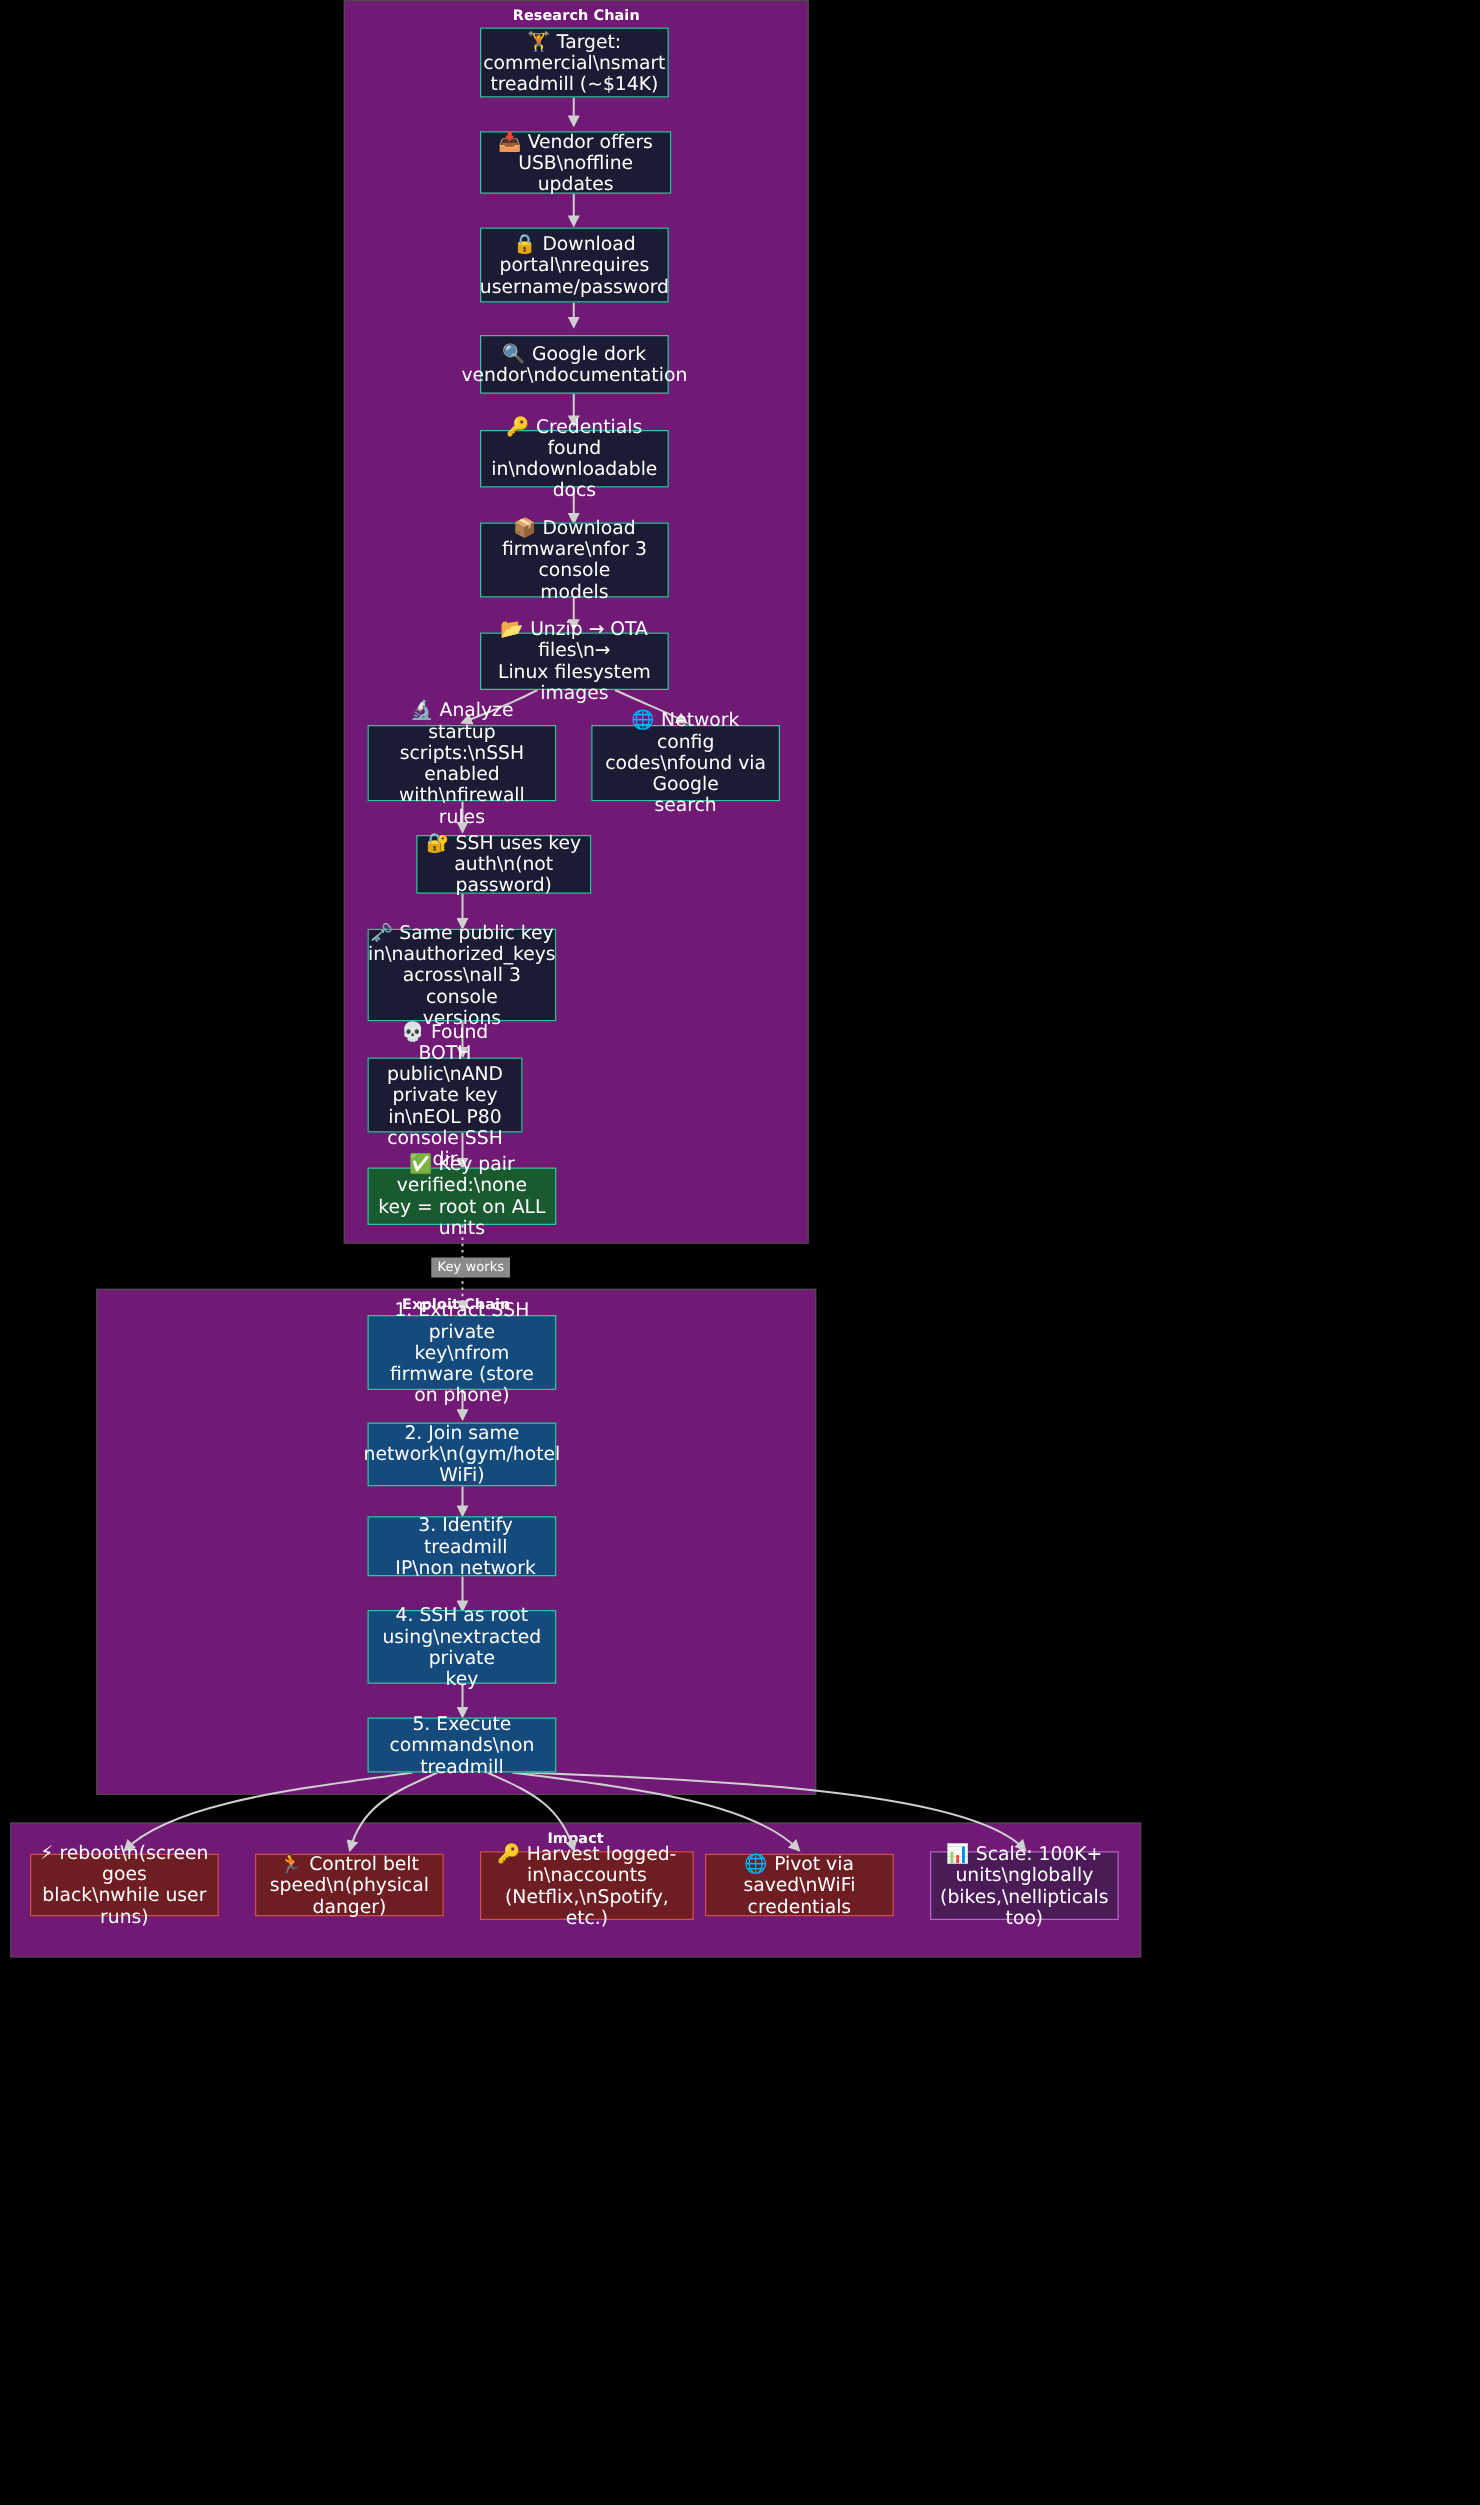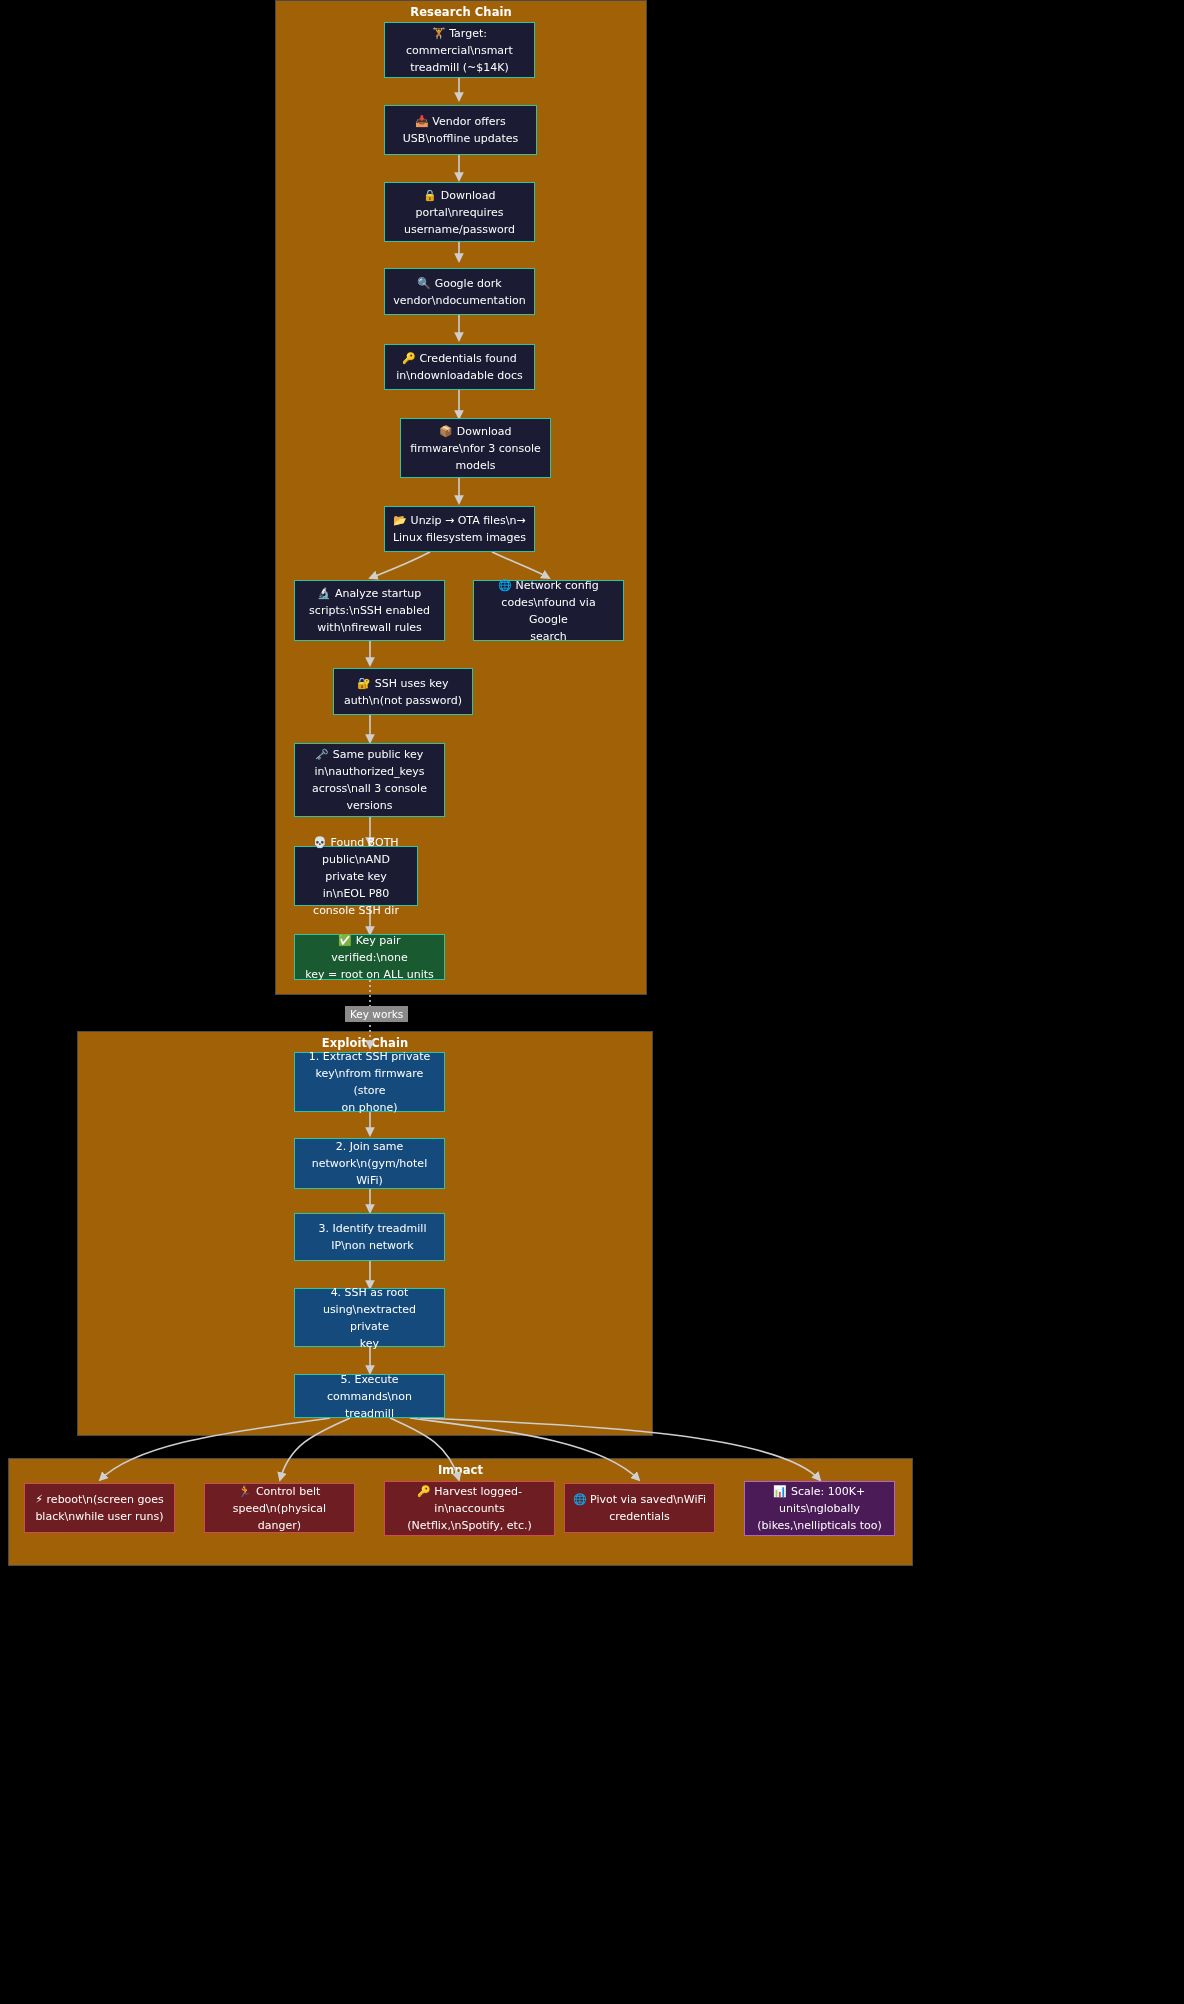--- a/index.html
+++ b/index.html
@@ -11,21 +11,21 @@
     width: 1184px;
     height: 2004px;
     font-family: "DejaVu Sans", sans-serif;
     position: relative;
     overflow: hidden;
   }
 
   
   .subgraph {
     position: absolute;
-    background: #a16207;
+    background: #701a75;
     border: 1px solid #4a4a4a;
     box-sizing: border-box;
   }
   .subgraph-title {
     position: absolute;
     left: 0;
     right: 0;
     top: 4px;
     text-align: center;
     color: #ffffff;
@@ -40,21 +40,21 @@
   
   .node {
     position: absolute;
     box-sizing: border-box;
     display: flex;
     flex-direction: column;
     align-items: center;
     justify-content: center;
     text-align: center;
     color: #ffffff;
-    font-size: 11px;
+    font-size: 15px;
     line-height: 17px;
     padding: 5px 7px;
     border-width: 1px;
     border-style: solid;
     white-space: pre-line;
   }
   .n-research { background: #1b1b34; border-color: #2ec4a0; }
   .n-exploit  { background: #154a7c; border-color: #2ec4a0; }
   .n-impact-red    { background: #6e1e22; border-color: #d14b52; }
   .n-impact-purple { background: #4b1b57; border-color: #b463c9; }
@@ -145,21 +145,21 @@
 <div class="node n-research" style="left:384px; top:182px; width:151px; height:60px;">🔒 Download
 portal\nrequires
 username/password</div>
 
 <div class="node n-research" style="left:384px; top:268px; width:151px; height:47px;">🔍 Google dork
 vendor\ndocumentation</div>
 
 <div class="node n-research" style="left:384px; top:344px; width:151px; height:46px;">🔑 Credentials found
 in\ndownloadable docs</div>
 
-<div class="node n-research" style="left:400px; top:418px; width:151px; height:60px;">📦 Download
+<div class="node n-research" style="left:384px; top:418px; width:151px; height:60px;">📦 Download
 firmware\nfor 3 console
 models</div>
 
 <div class="node n-research" style="left:384px; top:506px; width:151px; height:46px;">📂 Unzip → OTA files\n→
 Linux filesystem images</div>
 
 <div class="node n-research" style="left:294px; top:580px; width:151px; height:61px;">🔬 Analyze startup
 scripts:\nSSH enabled
 with\nfirewall rules</div>
 

